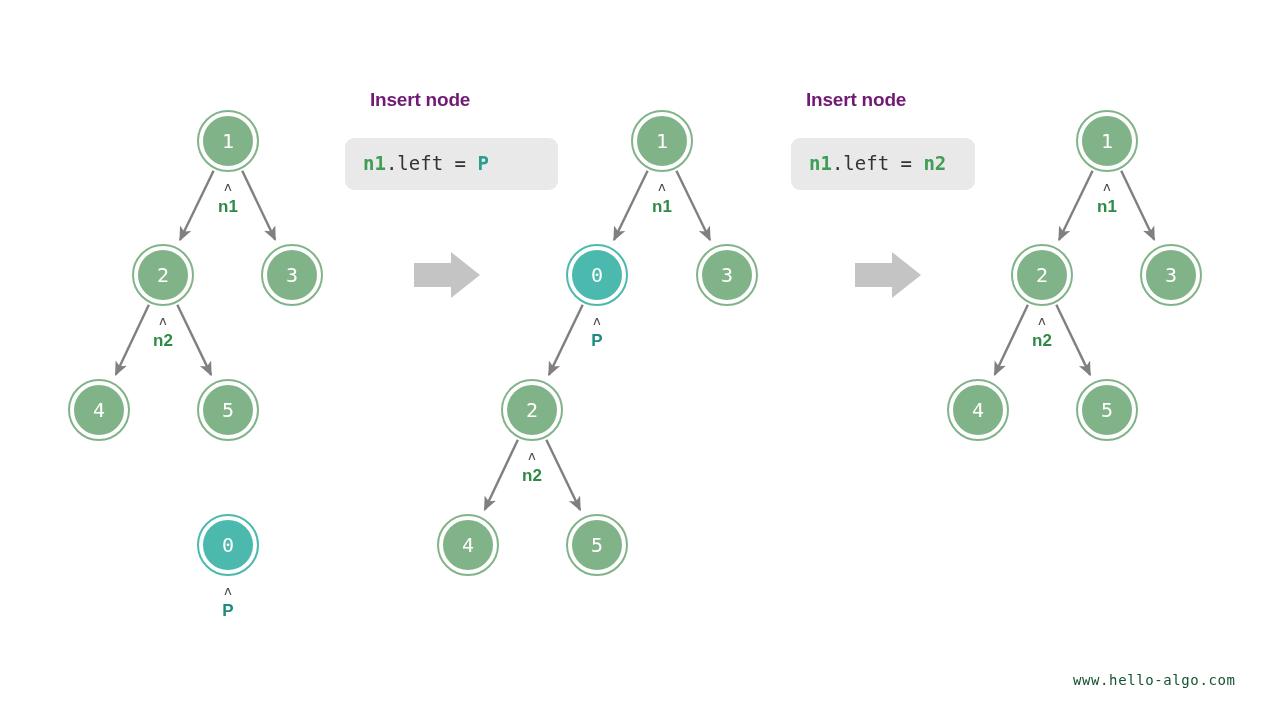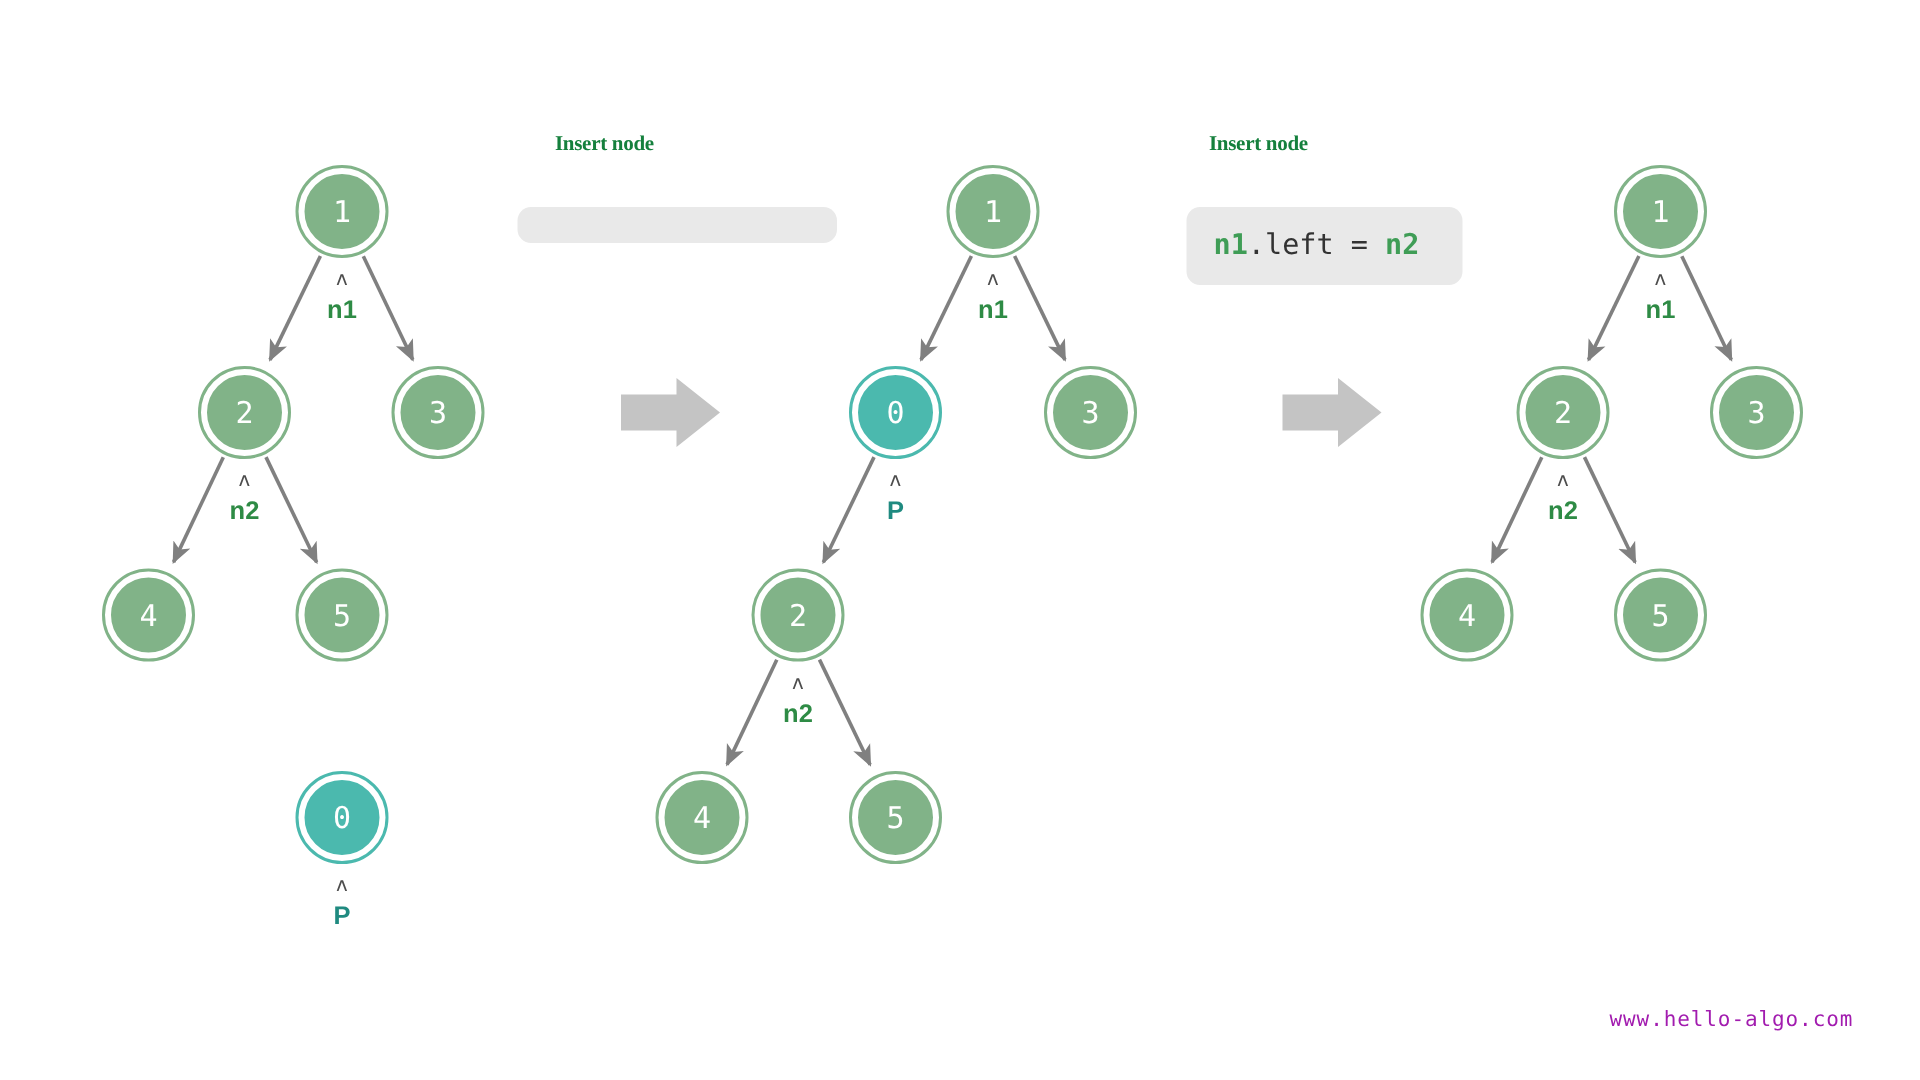--- a/index.html
+++ b/index.html
@@ -21,24 +21,24 @@
     position: absolute;
     left: 0;
     top: 0;
     width: 1280px;
     height: 720px;
   }
 
   
   .section-title {
     position: absolute;
-    font-family: Liberation Serif, serif;
-    font-size: 14px;
+    font-family: Liberation Sans, sans-serif;
+    font-size: 19px;
     font-weight: bold;
-    color: #15803d;
+    color: #701a75;
     letter-spacing: -0.2px;
     white-space: nowrap;
   }
 
   
   .code-box {
     position: absolute;
     background: #e9e9e9;
     border-radius: 9px;
     padding: 11px 18px 13px 18px;
@@ -120,21 +120,21 @@
     line-height: 18px;
   }
   .ptr-green .name { color: #2e8b45; }
   .ptr-teal  .name { color: #1f8a80; }
 
   
   .watermark {
     position: absolute;
     font-family: "DejaVu Sans Mono", monospace;
     font-size: 14px;
-    color: #a21caf;
+    color: #14532d;
     letter-spacing: 0.6px;
     white-space: nowrap;
   }
 </style>
 </head>
 <body>
 
 <div id="canvas">
   <svg id="edge-layer" width="1280" height="720" style="position:absolute;left:0;top:0;pointer-events:none;">
     <defs>
@@ -200,20 +200,21 @@
       <div class="ptr-label ptr-green" style="left: 163px; top: 315px;">
         <span class="caret">ʌ</span>
         <span class="name">n2</span>
       </div>
       <div class="ptr-label ptr-teal" style="left: 228px; top: 585px;">
         <span class="caret">ʌ</span>
         <span class="name">P</span>
       </div>
       <div class="section-title" style="left: 370px; top: 89px;">Insert node</div>
       <div class="code-box" style="left: 345px; top: 138px; width: 213px;">
+        <span class="code-line"><span class="tok-var">n1</span><span class="tok-op">.left = </span><span class="tok-ptr">P</span></span>
       </div>
       <div class="node node-green" style="left: 662px; top: 141px;">
         <span class="ring"></span>
         <span class="label">1</span>
       </div>
       <div class="node node-teal" style="left: 597px; top: 275px;">
         <span class="ring"></span>
         <span class="label">0</span>
       </div>
       <div class="node node-green" style="left: 727px; top: 275px;">

